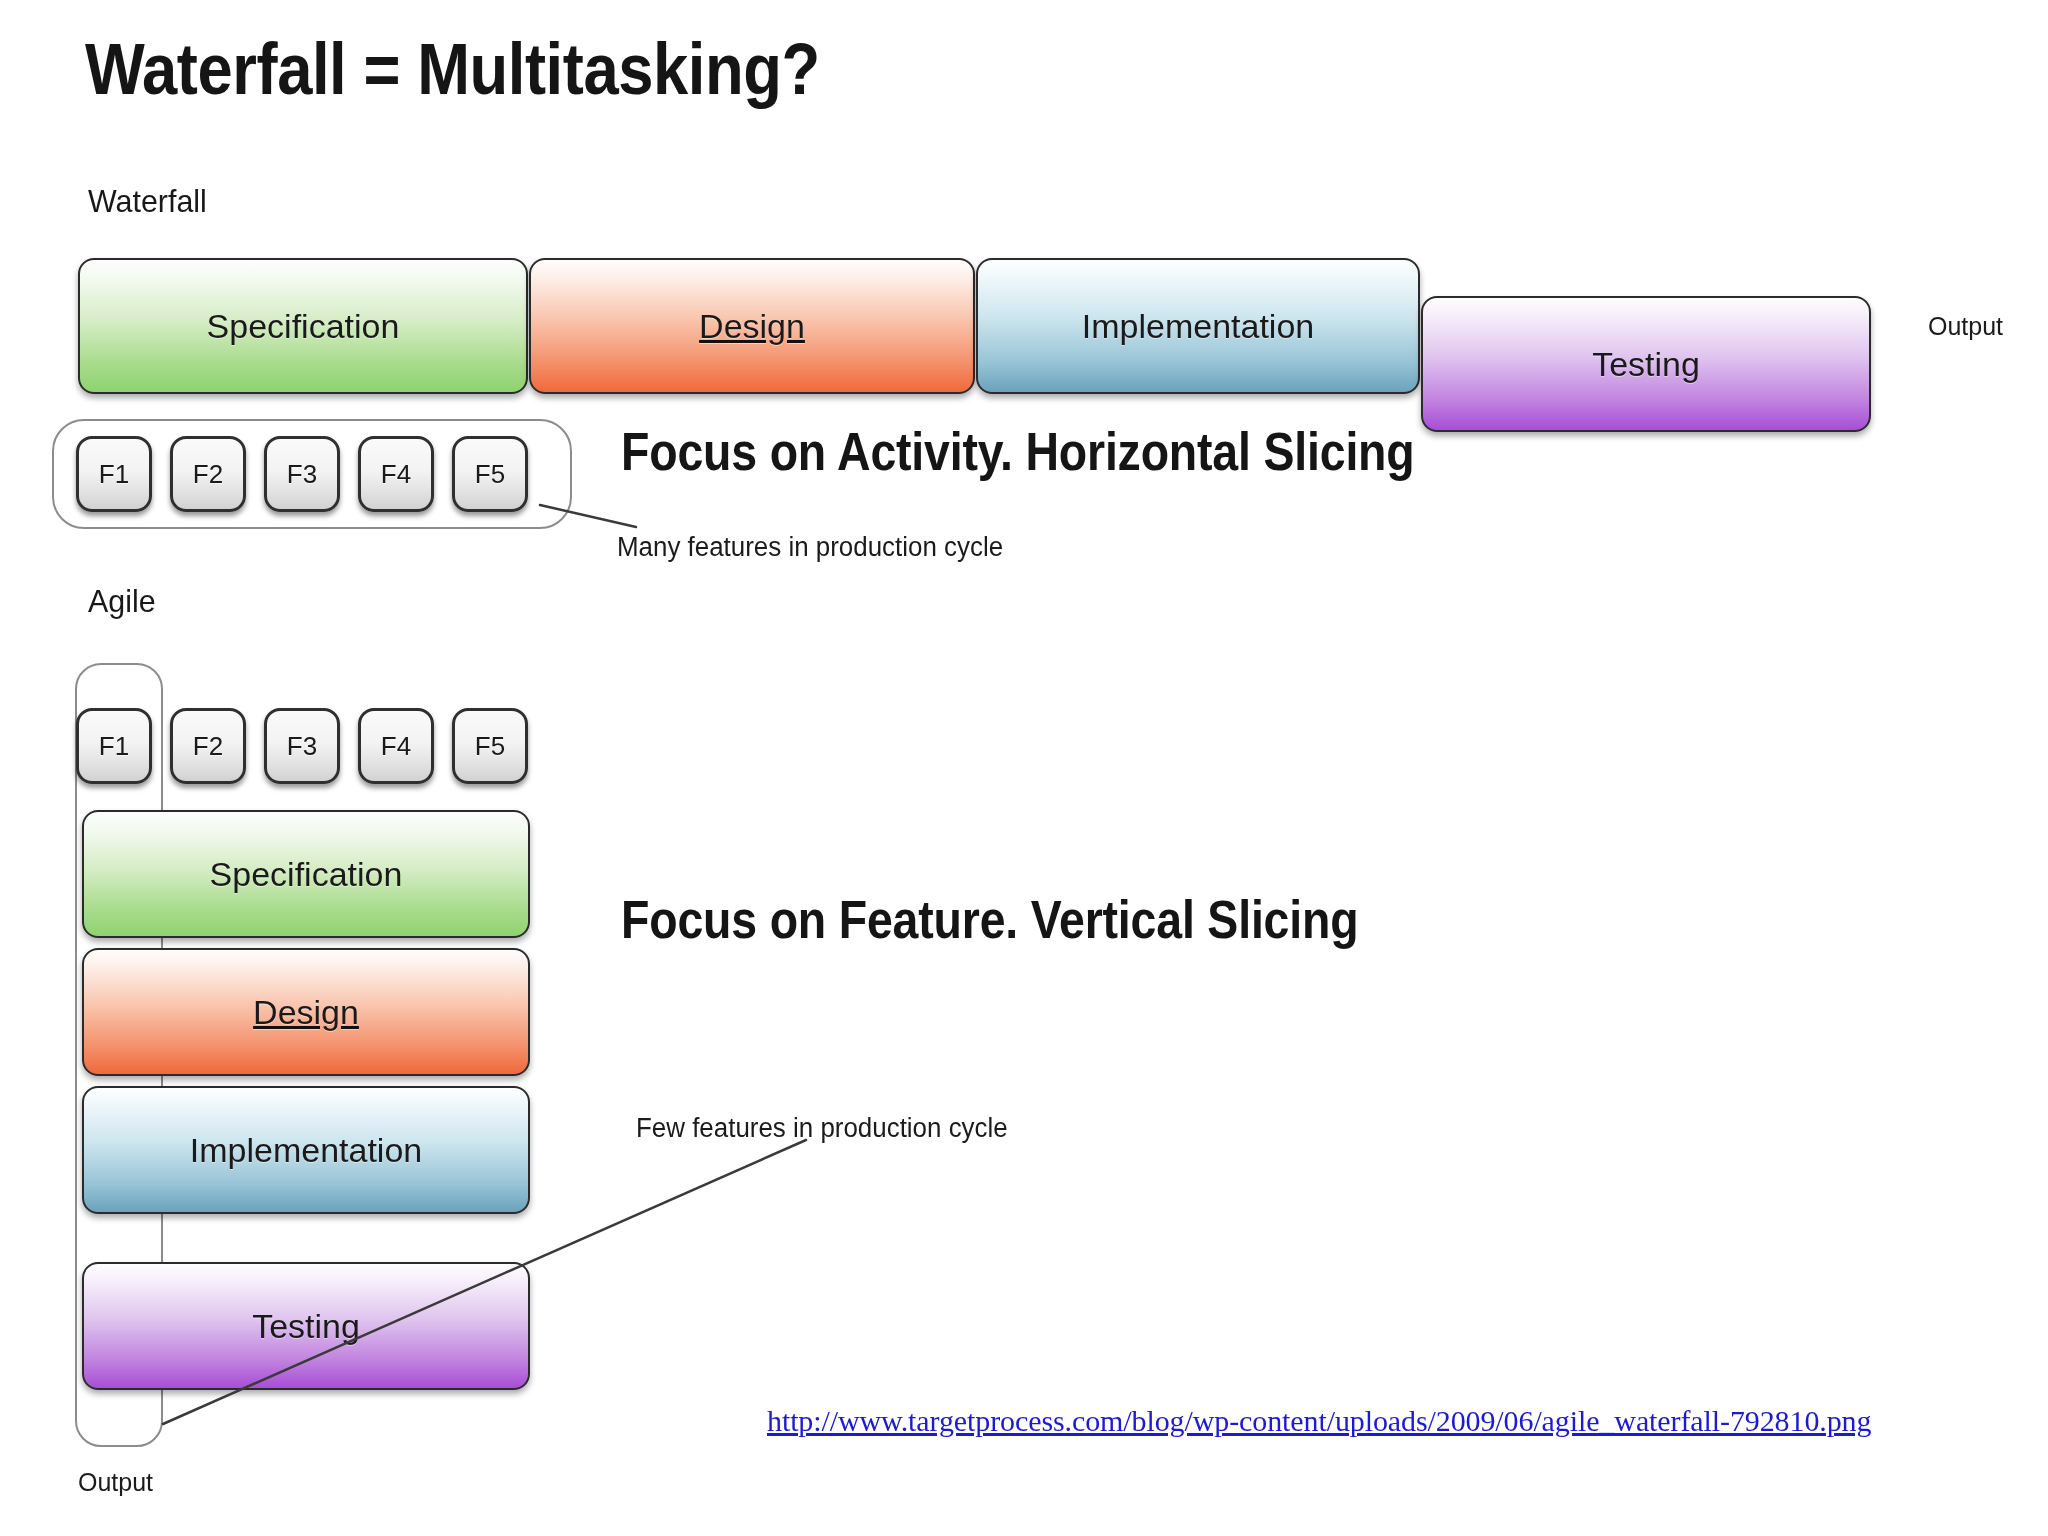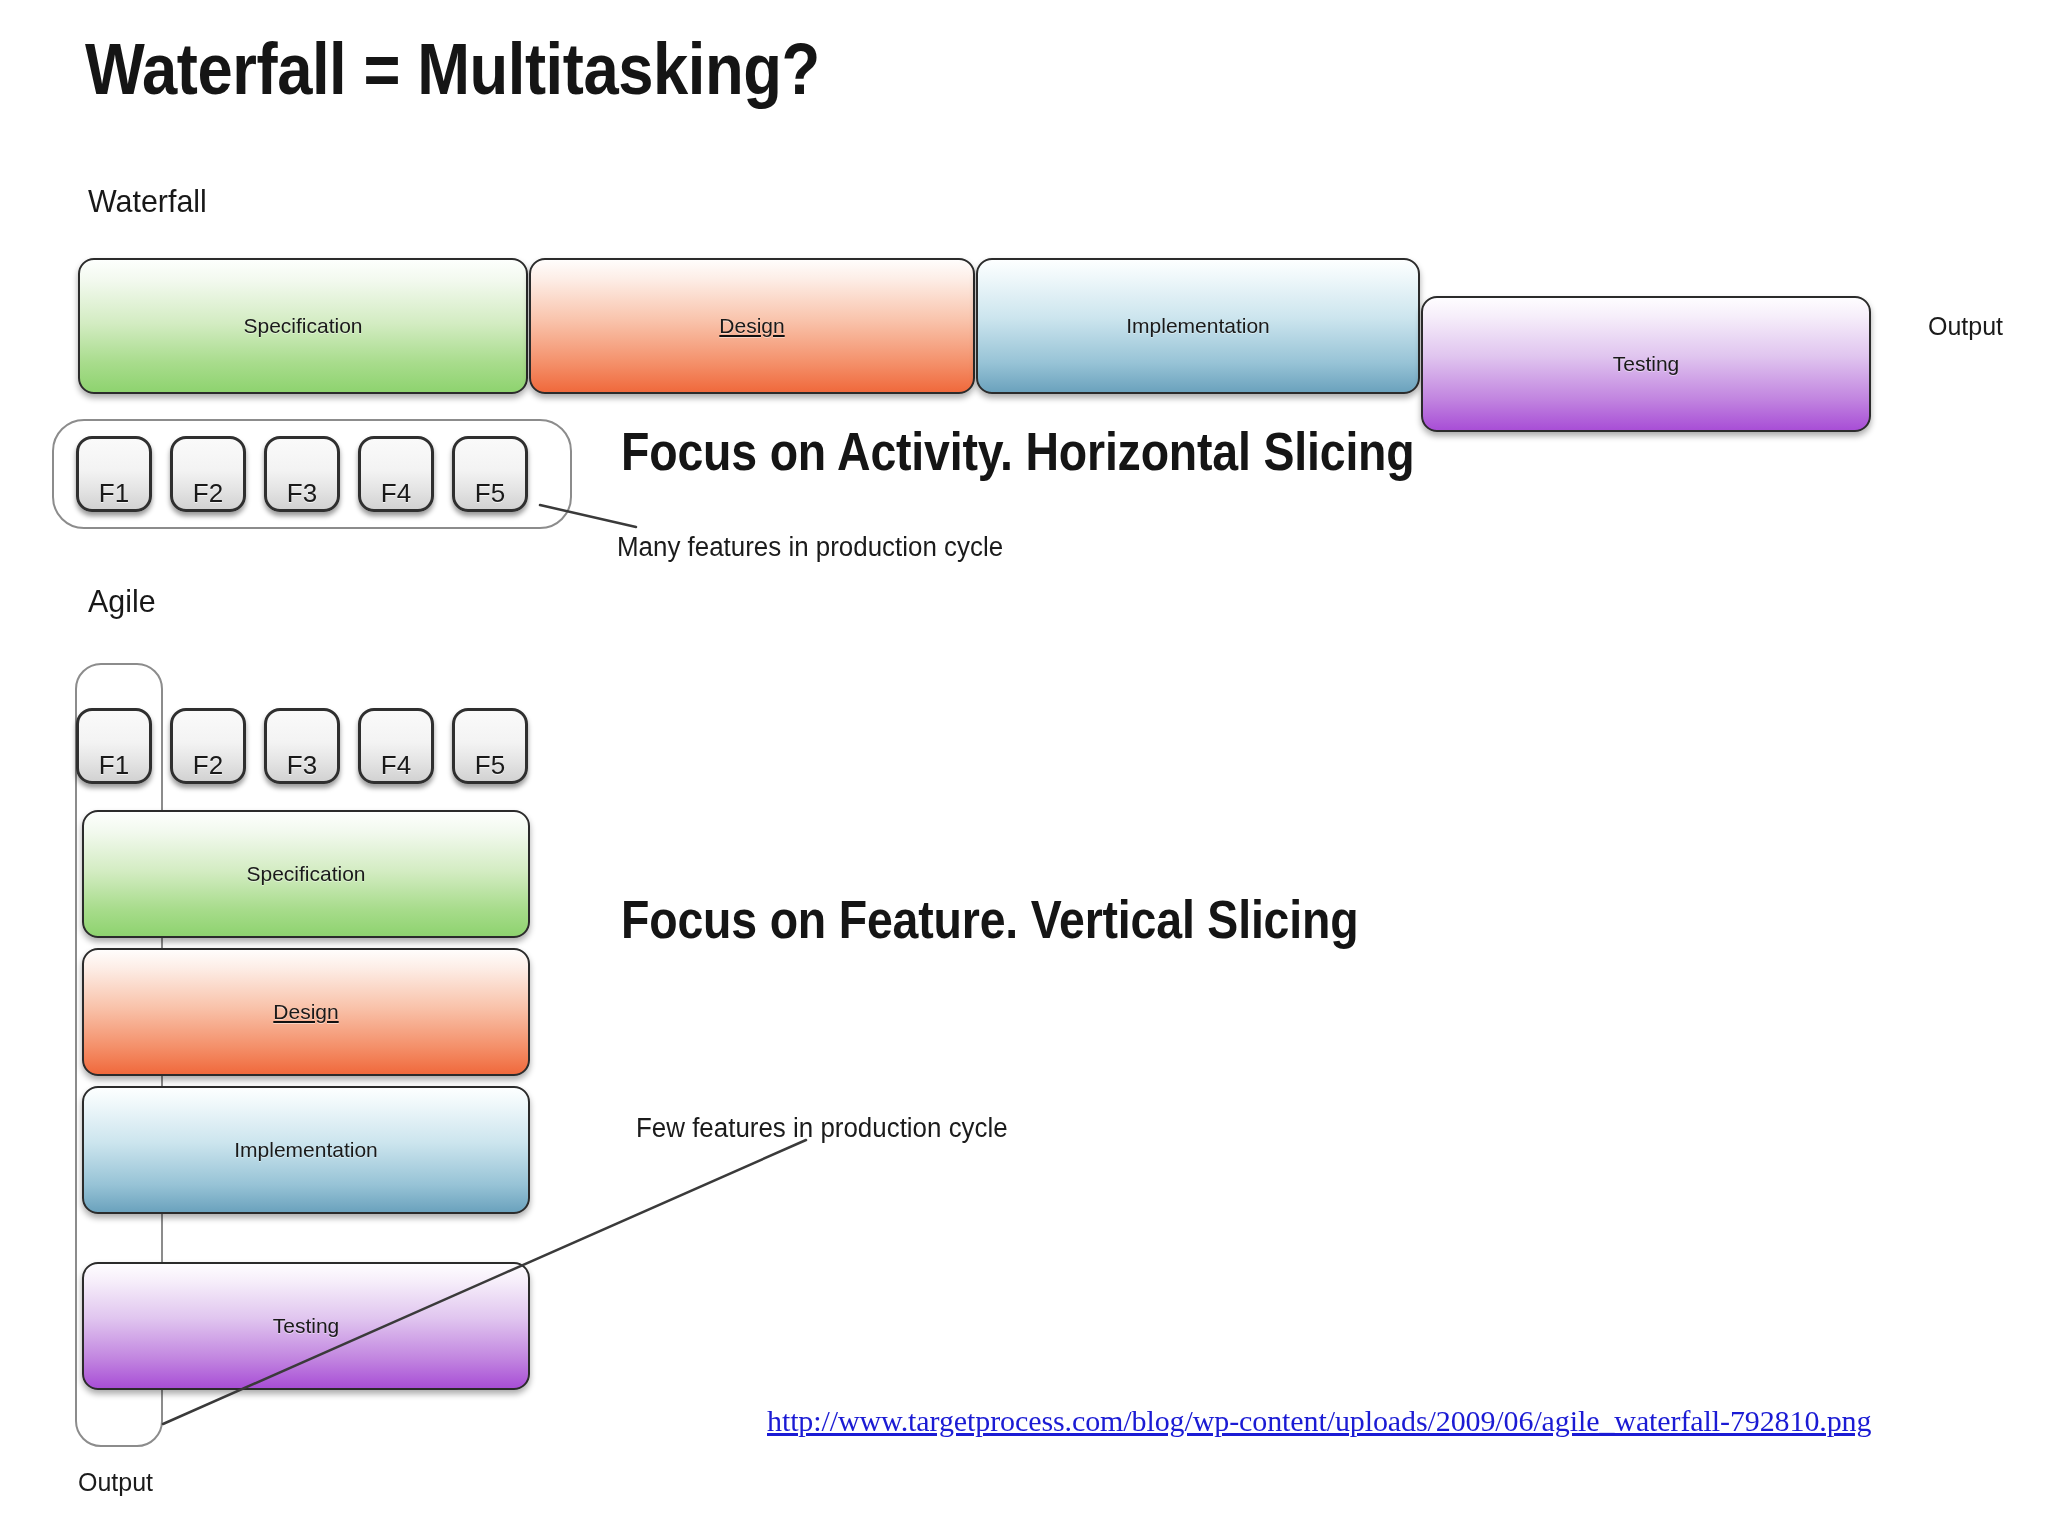--- a/index.html
+++ b/index.html
@@ -38,39 +38,39 @@
   
   .bar{
     position:absolute;
     border:2px solid #2b2b2b;
     border-radius:16px;
     box-sizing:border-box;
     display:flex;align-items:center;justify-content:center;
     box-shadow:0 4px 6px rgba(0,0,0,.33);
   }
   .bar .bartext{
-    font-size:21px;font-weight:400;color:#1a1a1a;
+    font-size:34px;font-weight:400;color:#1a1a1a;
     text-shadow:0 1px 0 rgba(255,255,255,.45);
     white-space:nowrap;pointer-events:none;
   }
   .bar.green{background:linear-gradient(to bottom,#fdfffd 0%,#f2f9ee 16%,#d3ecc2 48%,#a8dc8c 78%,#8ed36f 100%);}
   .bar.orange{background:linear-gradient(to bottom,#fffdfc 0%,#fdeee7 14%,#f9c3ab 46%,#f4906a 78%,#f0693c 100%);text-decoration:underline;}
   .bar.blue{background:linear-gradient(to bottom,#fdffff 0%,#eef7fa 14%,#cce5ee 44%,#97c3d6 78%,#6ba2bd 100%);}
   .bar.purple{background:linear-gradient(to bottom,#fefdff 0%,#f6eefa 14%,#e0c5ef 44%,#c286e0 76%,#a84ed6 100%);margin-top:38px;}
 
   
   .chip{
     position:absolute;
     width:76px;height:76px;
     border:3px solid #2f2f2f;
     border-radius:16px;
     box-sizing:border-box;
     background:linear-gradient(to bottom,#fafafa 0%,#f3f3f3 45%,#e4e4e4 72%,#d2d2d2 100%);
     box-shadow:0 4px 5px rgba(0,0,0,.40);
-    display:flex;align-items:flex-end;justify-content:center;
+    display:flex;align-items:center;justify-content:center;
   }
   .chip span{
     font-size:26px;font-weight:400;color:#1a1a1a;
     text-shadow:0 1px 0 rgba(255,255,255,.7);
   }
 
   
   .outline-h{
     position:absolute;
     border:2px solid #8c8c8c;

